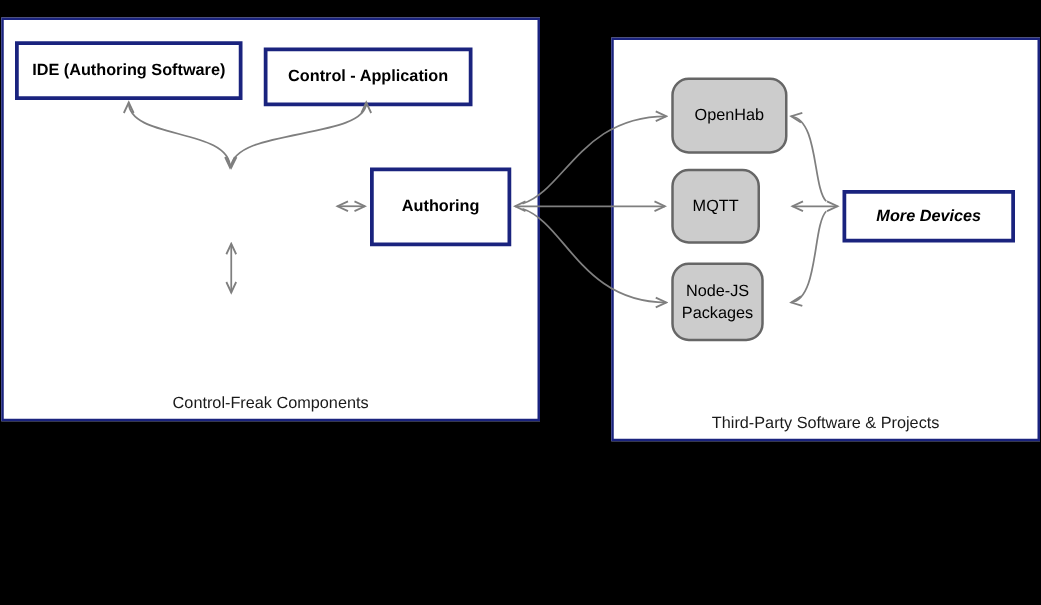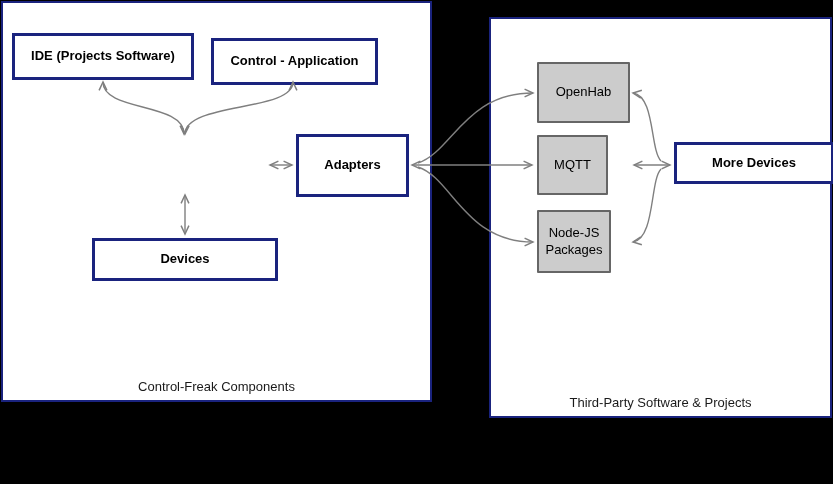--- a/index.html
+++ b/index.html
@@ -17,22 +17,22 @@
   body { font-family: "Liberation Sans", sans-serif; }
   .canvas {
     position: relative;
     width: 833px;
     height: 484px;
     background: var(--background);
     overflow: hidden;
   }
   .panel {
     position: absolute;
-    top: 1px;
-    height: 401px;
+    top: 14px;
+    height: 323px;
     background: var(--panel-background);
     border: 2px solid var(--panel-border);
   }
   .panel-left  { left: 1px;   width: 431px; }
   .panel-right { left: 489px; width: 343px; margin-top: 16px; }
   .panel-caption {
     position: absolute;
     left: 0; right: 0;
     bottom: 6px;
     text-align: center;
@@ -50,21 +50,21 @@
   }
   .node-navy {
     background: var(--panel-background);
     border: 3px solid var(--box-border);
     font-weight: bold;
     font-size: 13px;
   }
   .node-gray {
     background: var(--gray-box-fill);
     border: 2px solid var(--gray-box-border);
-    border-radius: 1px;
+    border-radius: 14px;
     font-size: 13px;
     padding: 4px 10px;
   }
   .edges-layer {
     position: absolute;
     left: 0; top: 0;
     width: 833px; height: 484px;
     pointer-events: none;
   }
   .edge {
@@ -79,36 +79,35 @@
 <div class="canvas">
 
   <div class="panel panel-left">
     <div class="panel-caption">Control-Freak Components</div>
   </div>
 
   <div class="panel panel-right">
     <div class="panel-caption">Third-Party Software &amp; Projects</div>
   </div>
 
-  <div class="node node-navy" style="left:12px;  top:33px;  width:182px; height:47px;">IDE (Projects Software)</div>
+  <div class="node node-navy" style="left:12px;  top:33px;  width:182px; height:47px;">IDE (Authoring Software)</div>
 
   <div class="node node-navy" style="left:211px; top:38px;  width:167px; height:47px;">Control - Application</div>
 
 
-  <div class="node node-navy" style="left:296px; top:134px; width:113px; height:63px;">Adapters</div>
+  <div class="node node-navy" style="left:296px; top:134px; width:113px; height:63px;">Authoring</div>
 
-  <div class="node node-navy" style="left:92px;  top:238px; width:186px; height:43px;">Devices</div>
 
   <div class="node node-gray" style="left:537px; top:62px;  width:93px; height:61px;">OpenHab</div>
 
   <div class="node node-gray" style="left:537px; top:135px; width:71px; height:60px;">MQTT</div>
 
   <div class="node node-gray" style="left:537px; top:210px; width:74px; height:63px;">Node-JS Packages</div>
 
-  <div class="node node-navy" style="left:674px; top:142px; width:160px; height:42px;">More Devices</div>
+  <div class="node node-navy" style="left:674px; top:152px; width:138px; height:42px;font-style:italic;">More Devices</div>
 
   <svg class="edges-layer" viewBox="0 0 833 484" xmlns="http://www.w3.org/2000/svg">
     <defs>
       <marker id="arrow" viewBox="0 0 10 10" refX="8.5" refY="5" markerWidth="8" markerHeight="8" orient="auto-start-reverse">
         <path d="M1,1.5 L8.5,5 L1,8.5" fill="none" style="stroke:var(--arrow)" stroke-width="1.3"></path>
       </marker>
     </defs>
 
     <path class="edge" d="M103,82 C103,112 184,102 184,134" marker-start="url(#arrow)" marker-end="url(#arrow)"></path>
 

